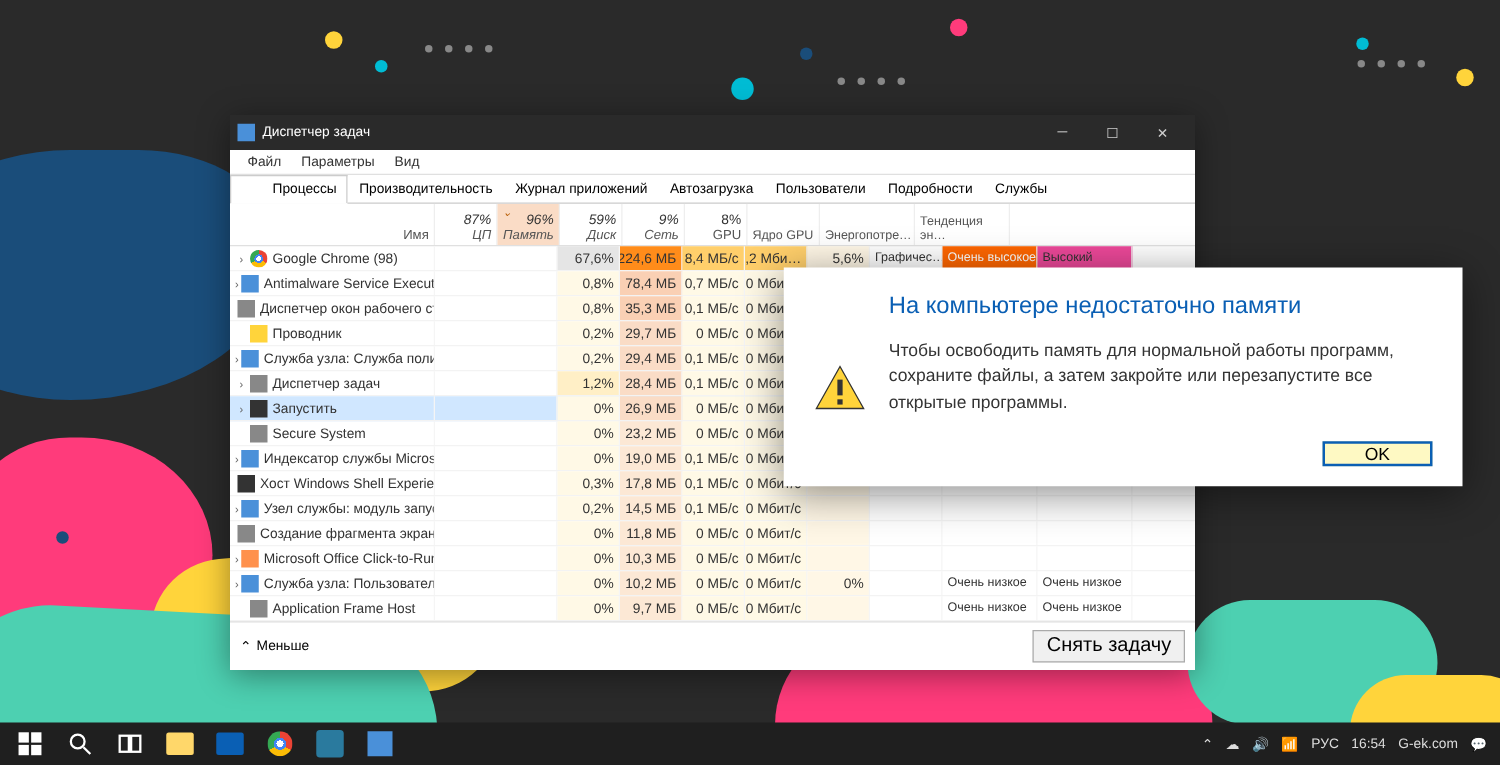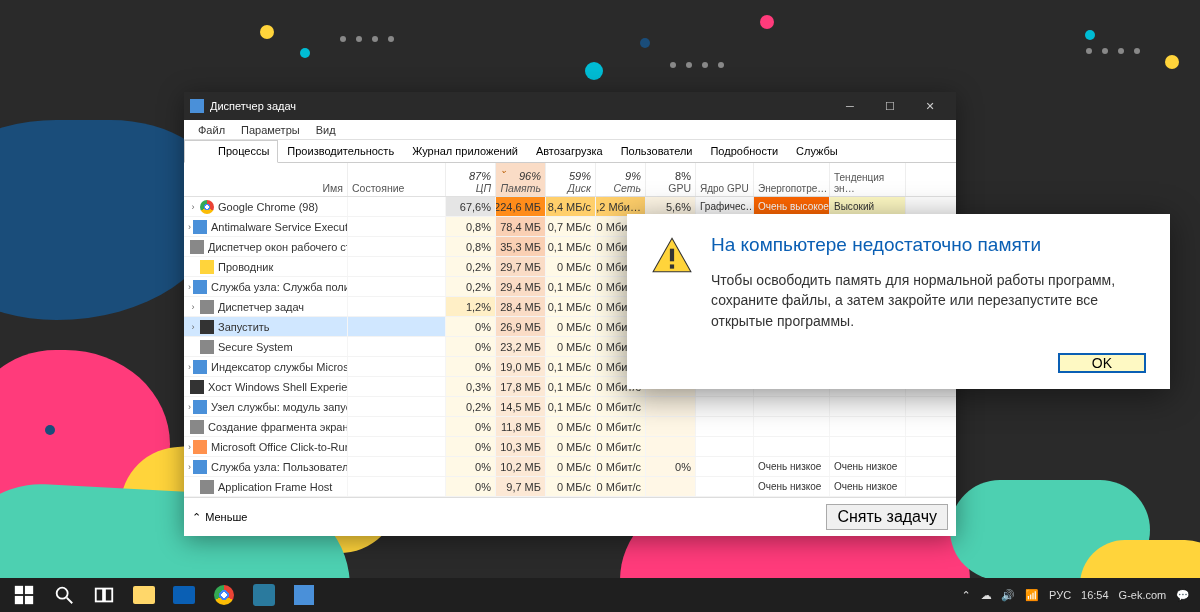--- a/index.html
+++ b/index.html
@@ -76,33 +76,33 @@
 
 .heat1 { background: #fff9e6; }
 .heat2 { background: #ffefc6; }
 .heat4 { background: #ffcf6b; }
 .heat-hot { background: #e5e5e5; color: #333; }
 .mem1 { background: #fce8d5; }
 .mem2 { background: #fadcc6; }
 .mem3 { background: #fad0b4; }
 .mem-hot { background: #ff8c1a; }
 .power-vhigh { background: #ff6600; color: #fff; font-size: 10px; }
-.power-high { background: #fef9c3; font-size: 10px; }
+.power-high { background: #ec4899; font-size: 10px; }
 .power-vlow { font-size: 10px; }
 
 .row.selected { background: #d0e7ff; }
 
 .footer { display: flex; align-items: center; padding: 6px 8px; border-top: 1px solid #ddd; font-size: 11px; }
 .footer-left { display: flex; align-items: center; gap: 4px; cursor: default; }
 .footer-right { margin-left: auto; }
 .btn { border: 1px solid #aaa; background: #f0f0f0; padding: 3px 10px; font-size: 16px; }
 
 
 .dialog { position: absolute; top: 214px; left: 627px; width: 543px; background: #fff; box-shadow: 0 6px 32px rgba(0,0,0,.45); padding: 20px 24px 16px; }
-.dialog-body { display: flex; gap: 18px; }
+.dialog-body { display: flex; gap: 18px; align-items: flex-end; }
 .warn-icon { width: 42px; height: 42px; flex-shrink: 0; }
 .dialog-title { font-size: 19px; color: #0a5fb4; margin-bottom: 14px; font-weight: 400; }
 .dialog-text { font-size: 14px; color: #333; line-height: 1.45; }
 .dialog-actions { display: flex; justify-content: flex-end; margin-top: 22px; }
 .ok-btn { border: 2px solid #0a5fb4; background: #fef9c3; padding: 0 32px; font-size: 14px; }
 
 
 .taskbar { position: absolute; bottom: 0; left: 0; right: 0; height: 34px; background: #1f1f1f; display: flex; align-items: center; padding: 0 4px; }
 .tb-btn { width: 40px; height: 34px; display: flex; align-items: center; justify-content: center; }
 .tb-icon { width: 22px; height: 22px; }
@@ -169,23 +169,20 @@
     <div class="tab">Пользователи</div>
     <div class="tab">Подробности</div>
     <div class="tab">Службы</div>
   </div>
 
   <div class="table-wrap">
     <div class="thead">
       <div class="col col-name">
           <span>Имя</span>
         </div>
-      <div class="col col-state">
-          <span>Состояние</span>
-        </div>
       <div class="col col-num">
           <span class="pct">87%</span>
           <span>ЦП</span>
         </div>
       <div class="col col-num col-mem">
           <span class="arrow">⌄</span>
           <span class="pct">96%</span>
           <span>Память</span>
         </div>
       <div class="col col-num">

